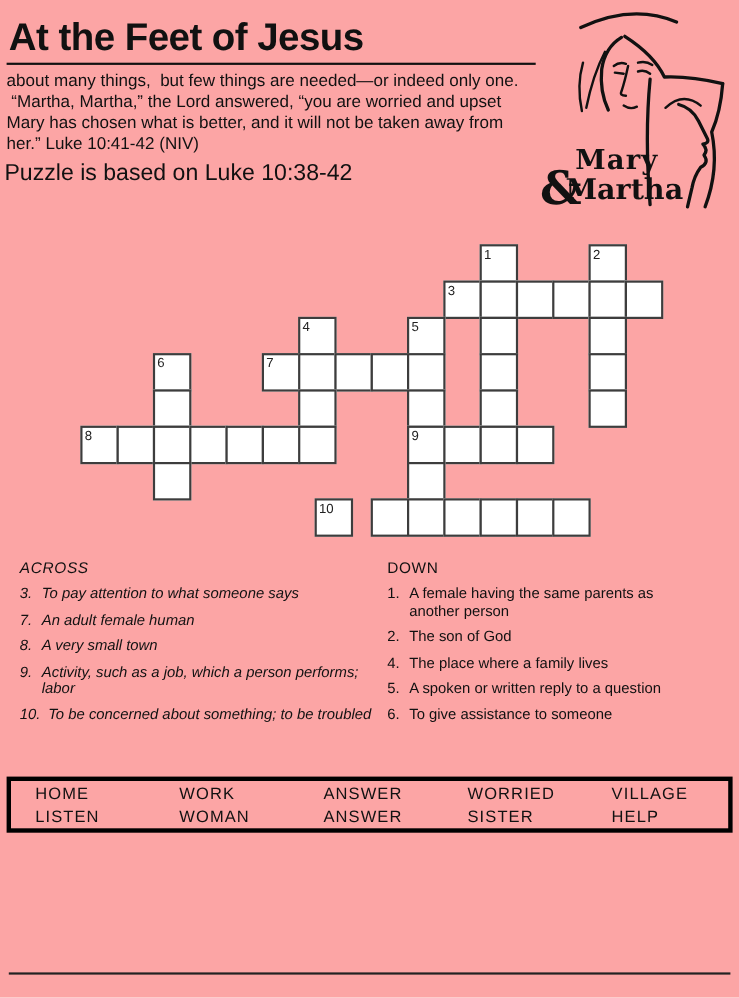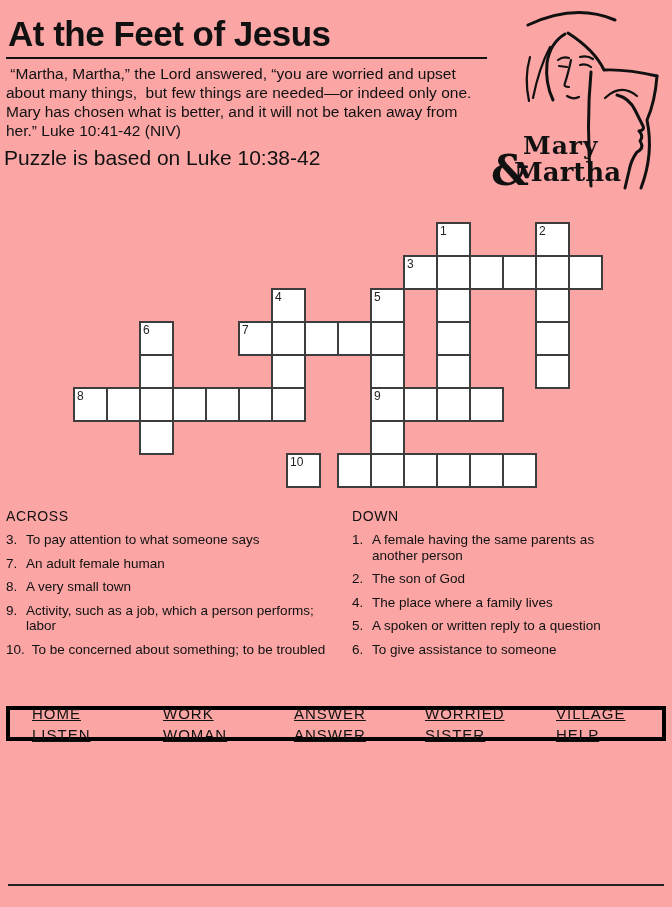--- a/index.html
+++ b/index.html
@@ -15,51 +15,51 @@
   .based-on{position:absolute;left:4px;top:146px;font-size:21px;}
 
   .logo{position:absolute;left:487px;top:2px;width:185px;height:192px;}
 
   #grid{position:absolute;left:73px;top:222px;width:530px;height:266px;}
   .cell{position:absolute;width:35px;height:35px;box-sizing:border-box;
         border:2px solid #3d3d3d;background:#fff;}
   .cell .num{position:absolute;left:2px;top:0px;font-size:12px;line-height:14px;color:#222;}
 
   .clues{position:absolute;top:508px;}
-  .clues-across{left:6px;width:336px;}
+  .clues-across{left:18px;width:336px;font-style:italic;}
   .clues-down{left:352px;width:316px;}
   .clues-header{font-size:14px;letter-spacing:0.6px;margin:0 0 8px 0;}
   .clue{display:flex;margin-bottom:8px;font-size:13.5px;line-height:15.5px;}
   .clue-num{min-width:13px;white-space:nowrap;margin-right:7px;}
   .clues-across .clue-text{max-width:300px;}
   .clues-down .clue-text{max-width:250px;}
 
-  .word-bank{position:absolute;left:6px;top:706px;width:660px;height:35px;box-sizing:border-box;
+  .word-bank{position:absolute;left:6px;top:706px;width:660px;height:51px;box-sizing:border-box;
              border:4px solid #000;display:grid;grid-template-columns:131px 131px 131px 131px auto;
-             align-content:center;row-gap:4px;font-size:15px;letter-spacing:1px;text-decoration:underline;}
+             align-content:center;row-gap:4px;font-size:15px;letter-spacing:1px;}
   .word-bank span{padding-left:22px;white-space:nowrap;}
 
   .footer-rule{position:absolute;left:8px;top:884px;width:656px;height:2px;background:#222;}
   .footer-text{position:absolute;left:0;top:889px;width:672px;text-align:center;font-size:15px;}
 
   svg .ln{fill:none;stroke:#111;stroke-width:3;stroke-linecap:round;stroke-linejoin:round;}
   svg .thin{stroke-width:2.2;}
   svg text{font-family:"DejaVu Serif",serif;font-weight:bold;fill:#111;}
 </style>
 </head>
 <body>
 
 <div id="page">
 
   <div class="title">At the Feet of Jesus</div>
   <div class="title-rule"></div>
 
   <div class="verse">
+    <span>about many things,  but few things are needed—or indeed only one.</span>
     <span> “Martha, Martha,” the Lord answered, “you are worried and upset</span>
-    <span>about many things,  but few things are needed—or indeed only one.</span>
     <span>Mary has chosen what is better, and it will not be taken away from</span>
     <span>her.” Luke 10:41-42 (NIV)</span>
   </div>
   <div class="based-on">Puzzle is based on Luke 10:38-42</div>
 
   <svg class="logo" viewBox="0 0 185 192">
 
     <path class="ln" d="M41,23 Q88,1 128,18"></path>
     <path class="ln" d="M81,31 C95,40 110,53 117,68 Q140,67 170,74"></path>
     <path class="ln" d="M170,74 Q168,100 160,118 Q167,152 154,186"></path>

